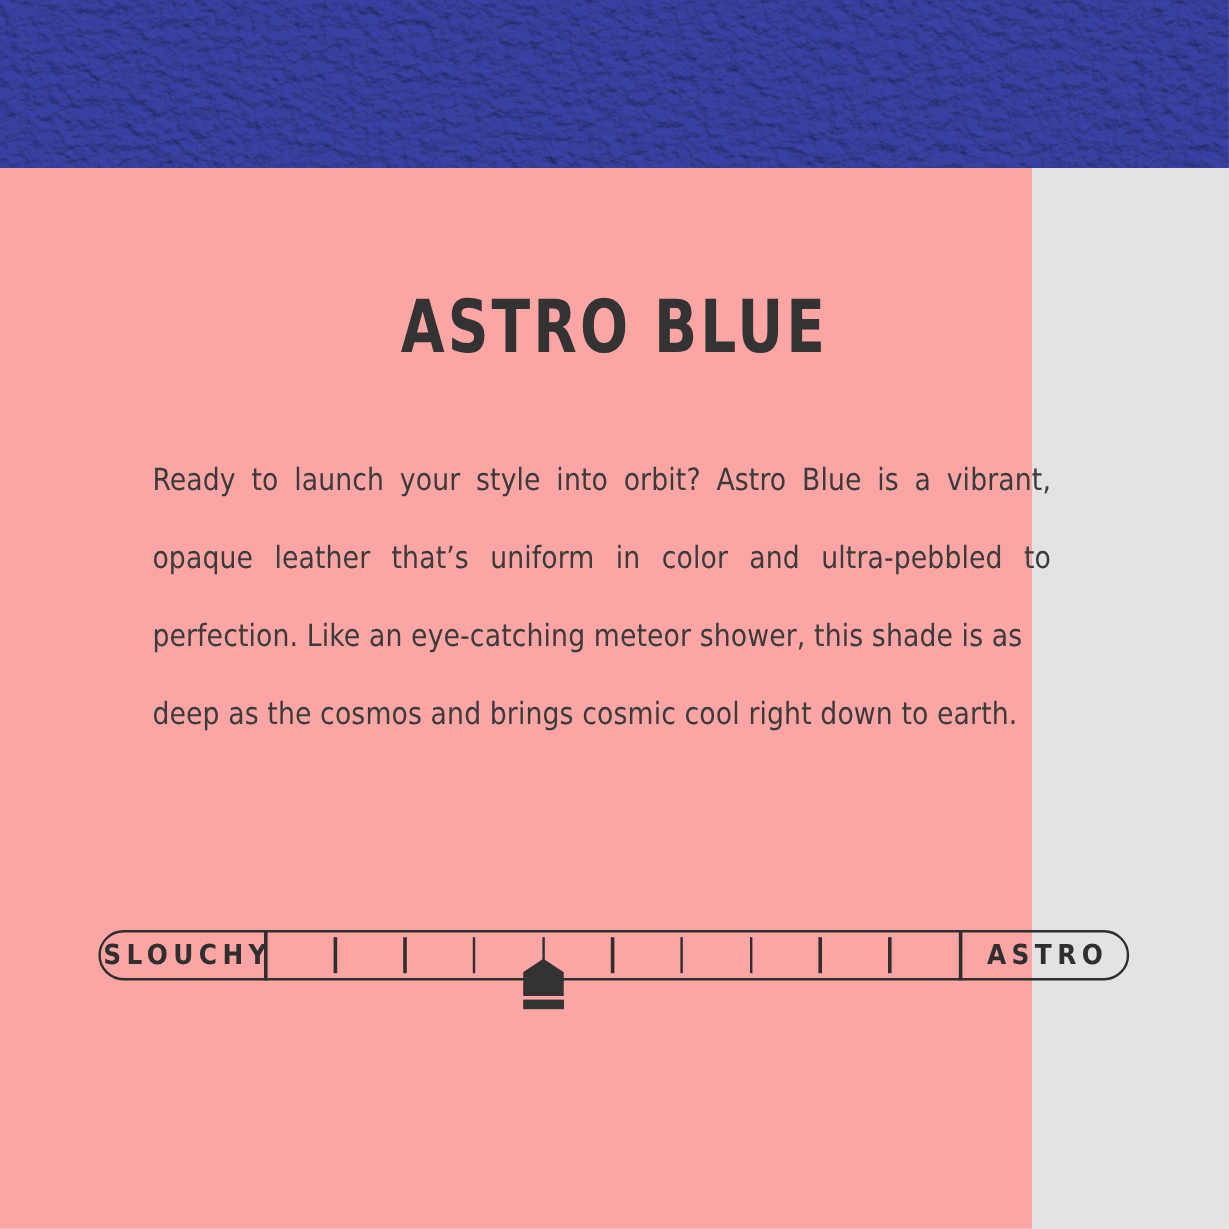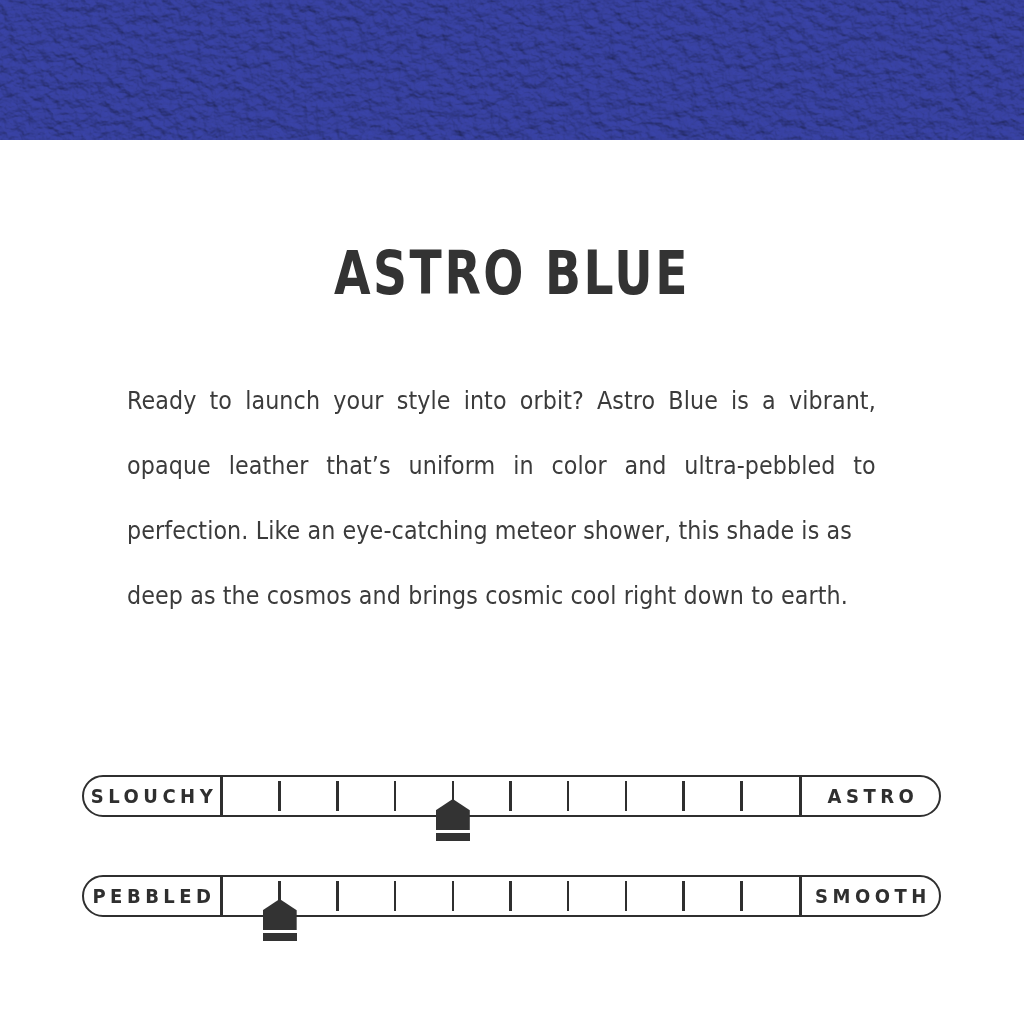--- a/index.html
+++ b/index.html
@@ -11,23 +11,23 @@
     width: 1024px;
     height: 1024px;
     background: #e3e3e2;
     font-family: "Liberation Sans", sans-serif;
     overflow: hidden;
     position: relative;
   }
 
   #page {
     position: relative;
-    width: 1024px;
+    width: 860px;
     height: 1024px;
-    background: #ffffff;
+    background: #fca5a5;
   }
 
   
   .swatch-band {
     position: absolute;
     top: 0;
     left: 0;
     width: 1024px;
     height: 140px;
     overflow: hidden;
@@ -107,21 +107,21 @@
   .scale-divider.left  { left: 138px; }
   .scale-divider.right { left: 717px; }
 
   .scale-label {
     position: absolute;
     top: 0;
     height: 42px;
     line-height: 42px;
     font-family: "Liberation Sans Narrow", "DejaVu Sans Condensed", "Liberation Sans", sans-serif;
     font-weight: bold;
-    font-size: 20px;
+    font-size: 23px;
     letter-spacing: 4.5px;
     color: #2f2f2f;
     text-align: center;
     white-space: nowrap;
   }
   .scale-label.left  { left: 0;     width: 140px; text-indent: 4px; }
   .scale-label.right { left: 719px; width: 140px; text-indent: 4px; }
 
   .ticks {
     position: absolute;
@@ -230,36 +230,14 @@
           <div class="bar"></div>
         </div>
         <div class="tick" style="left: 288.5px;"></div>
         <div class="tick" style="left: 346.2px;"></div>
         <div class="tick" style="left: 403.9px;"></div>
         <div class="tick" style="left: 461.6px;"></div>
         <div class="tick" style="left: 519.3px;"></div>
       </div>
   </div>
 
-  <div class="scale scale-2">
-    <div class="scale-track"></div>
-    <div class="scale-divider left"></div>
-    <div class="scale-divider right"></div>
-    <div class="scale-label left">PEBBLED</div>
-    <div class="scale-label right">SMOOTH</div>
-    <div class="ticks">
-        <div class="marker" style="left: 57.7px;">
-          <div class="stem"></div>
-          <div class="head"></div>
-          <div class="bar"></div>
-        </div>
-        <div class="tick" style="left: 115.4px;"></div>
-        <div class="tick" style="left: 173.1px;"></div>
-        <div class="tick" style="left: 230.8px;"></div>
-        <div class="tick" style="left: 288.5px;"></div>
-        <div class="tick" style="left: 346.2px;"></div>
-        <div class="tick" style="left: 403.9px;"></div>
-        <div class="tick" style="left: 461.6px;"></div>
-        <div class="tick" style="left: 519.3px;"></div>
-      </div>
-  </div>
 
 </div>
 
 </body></html>

